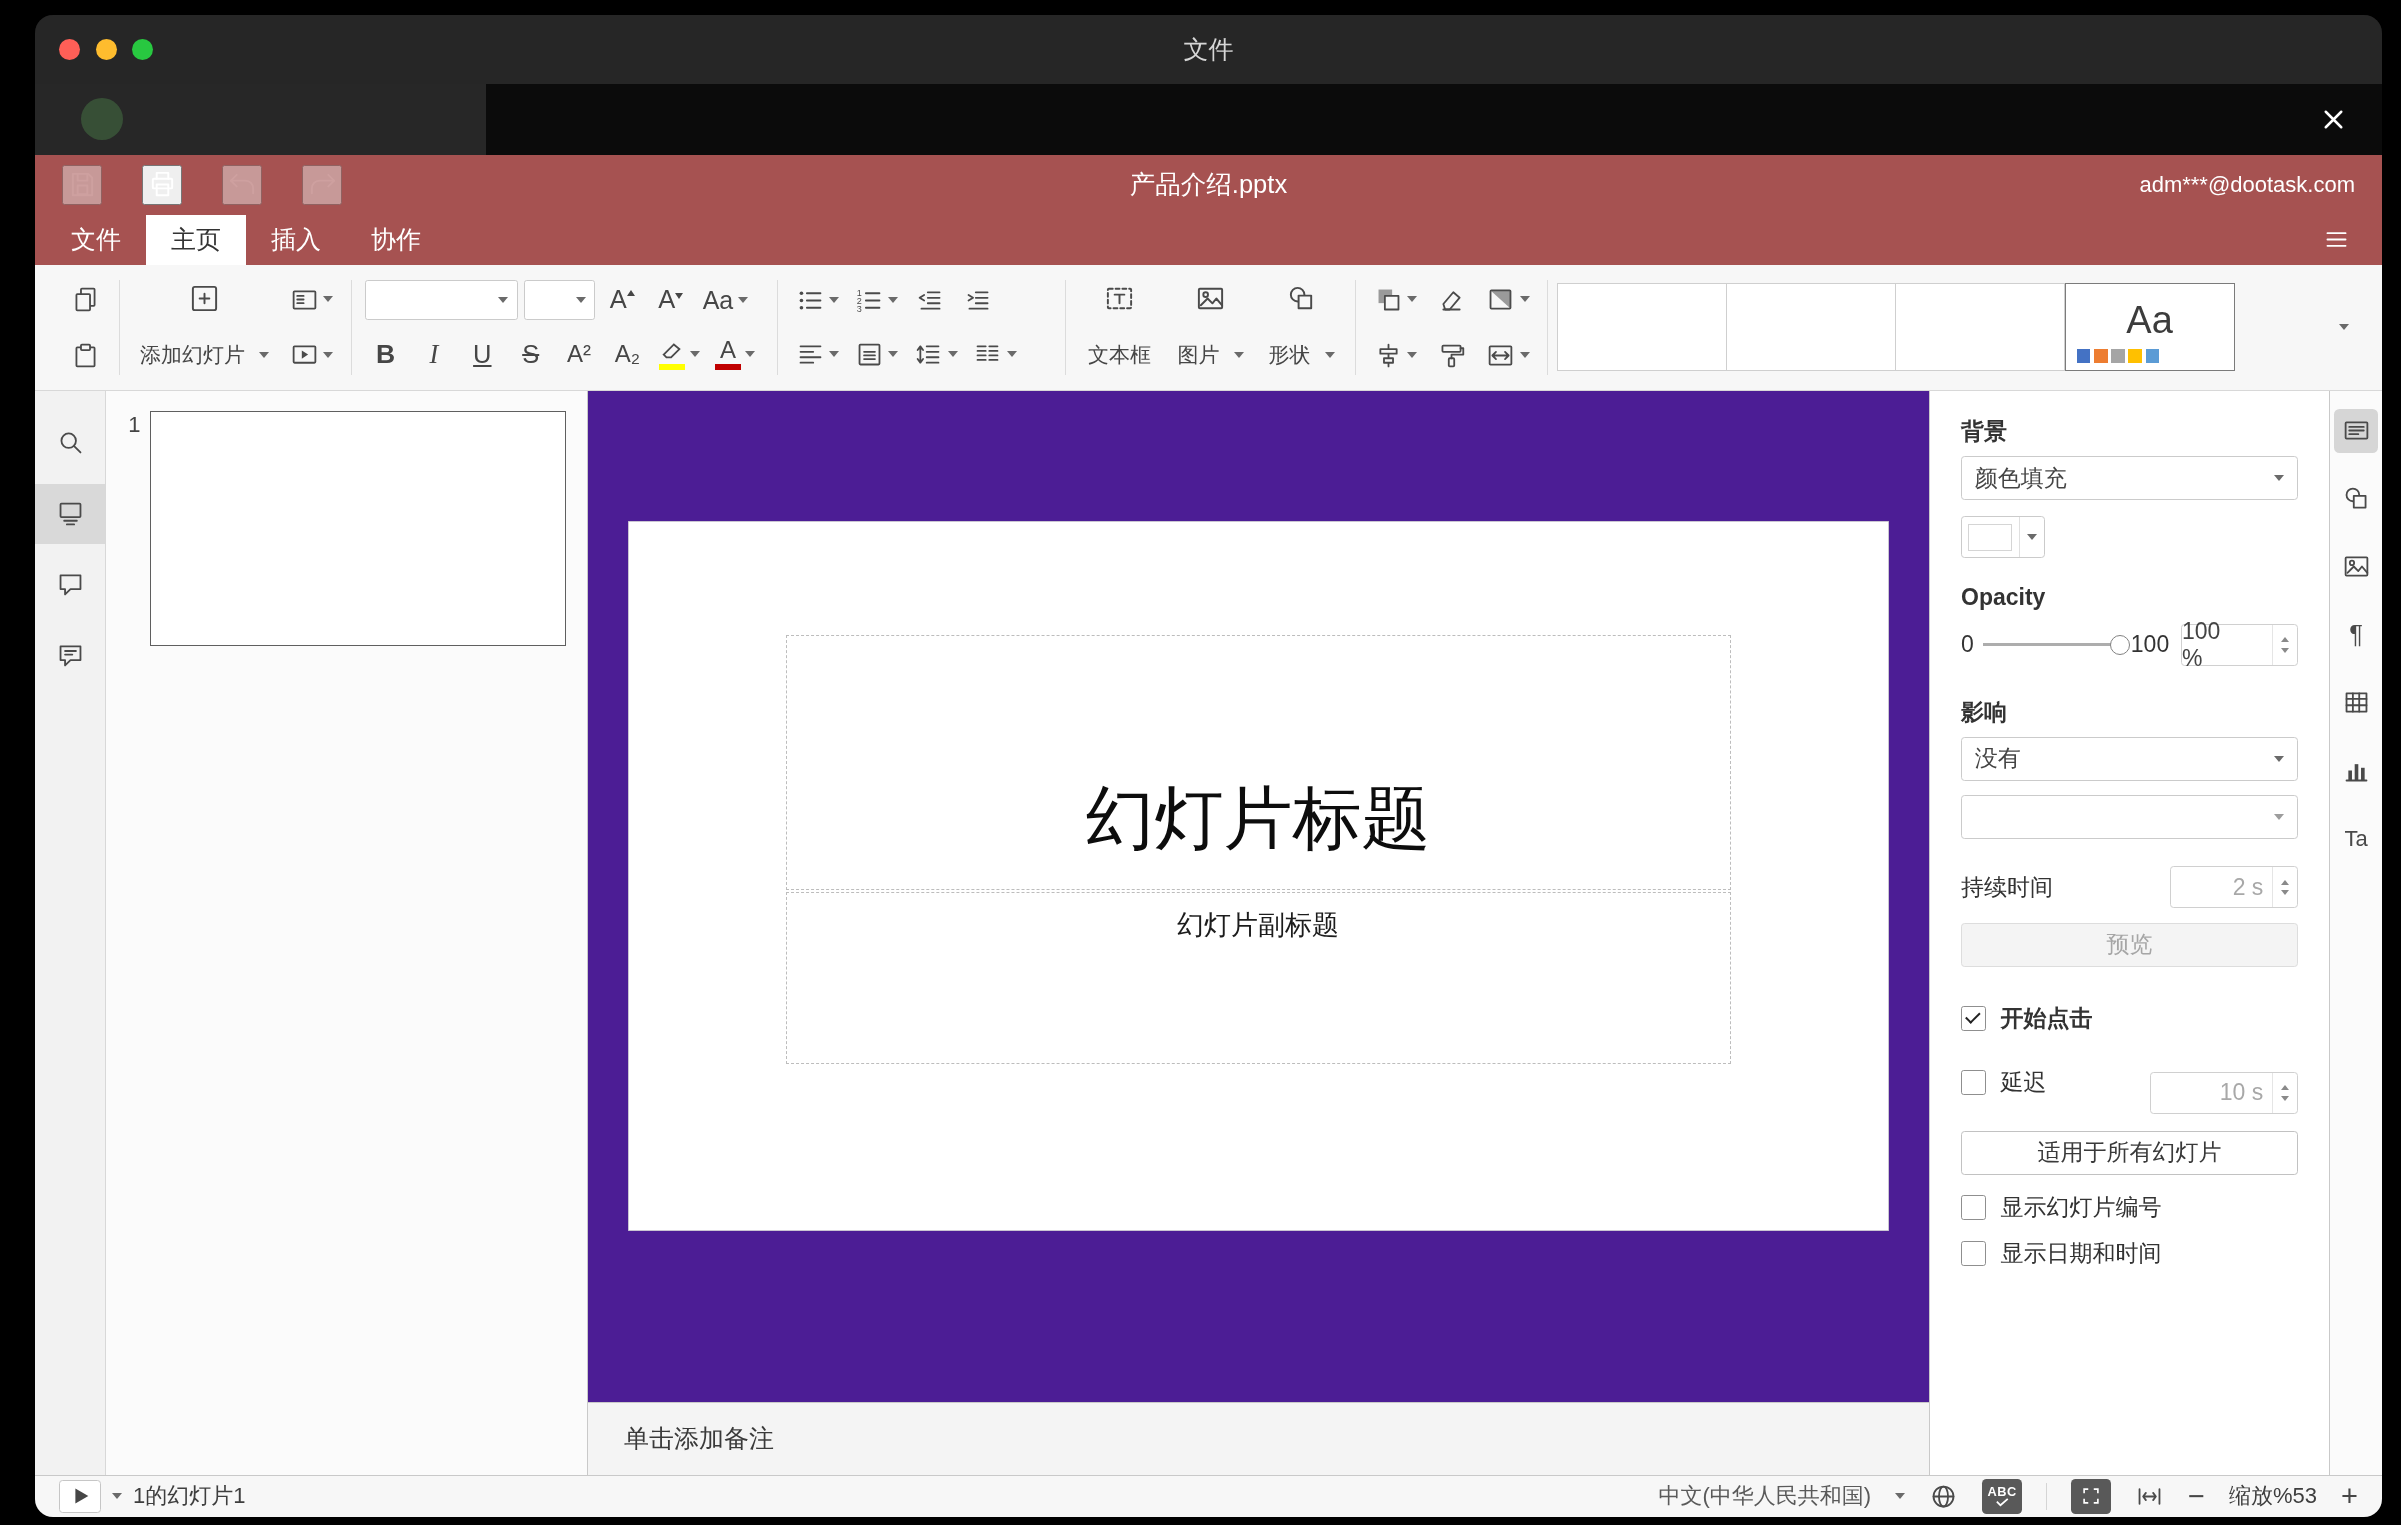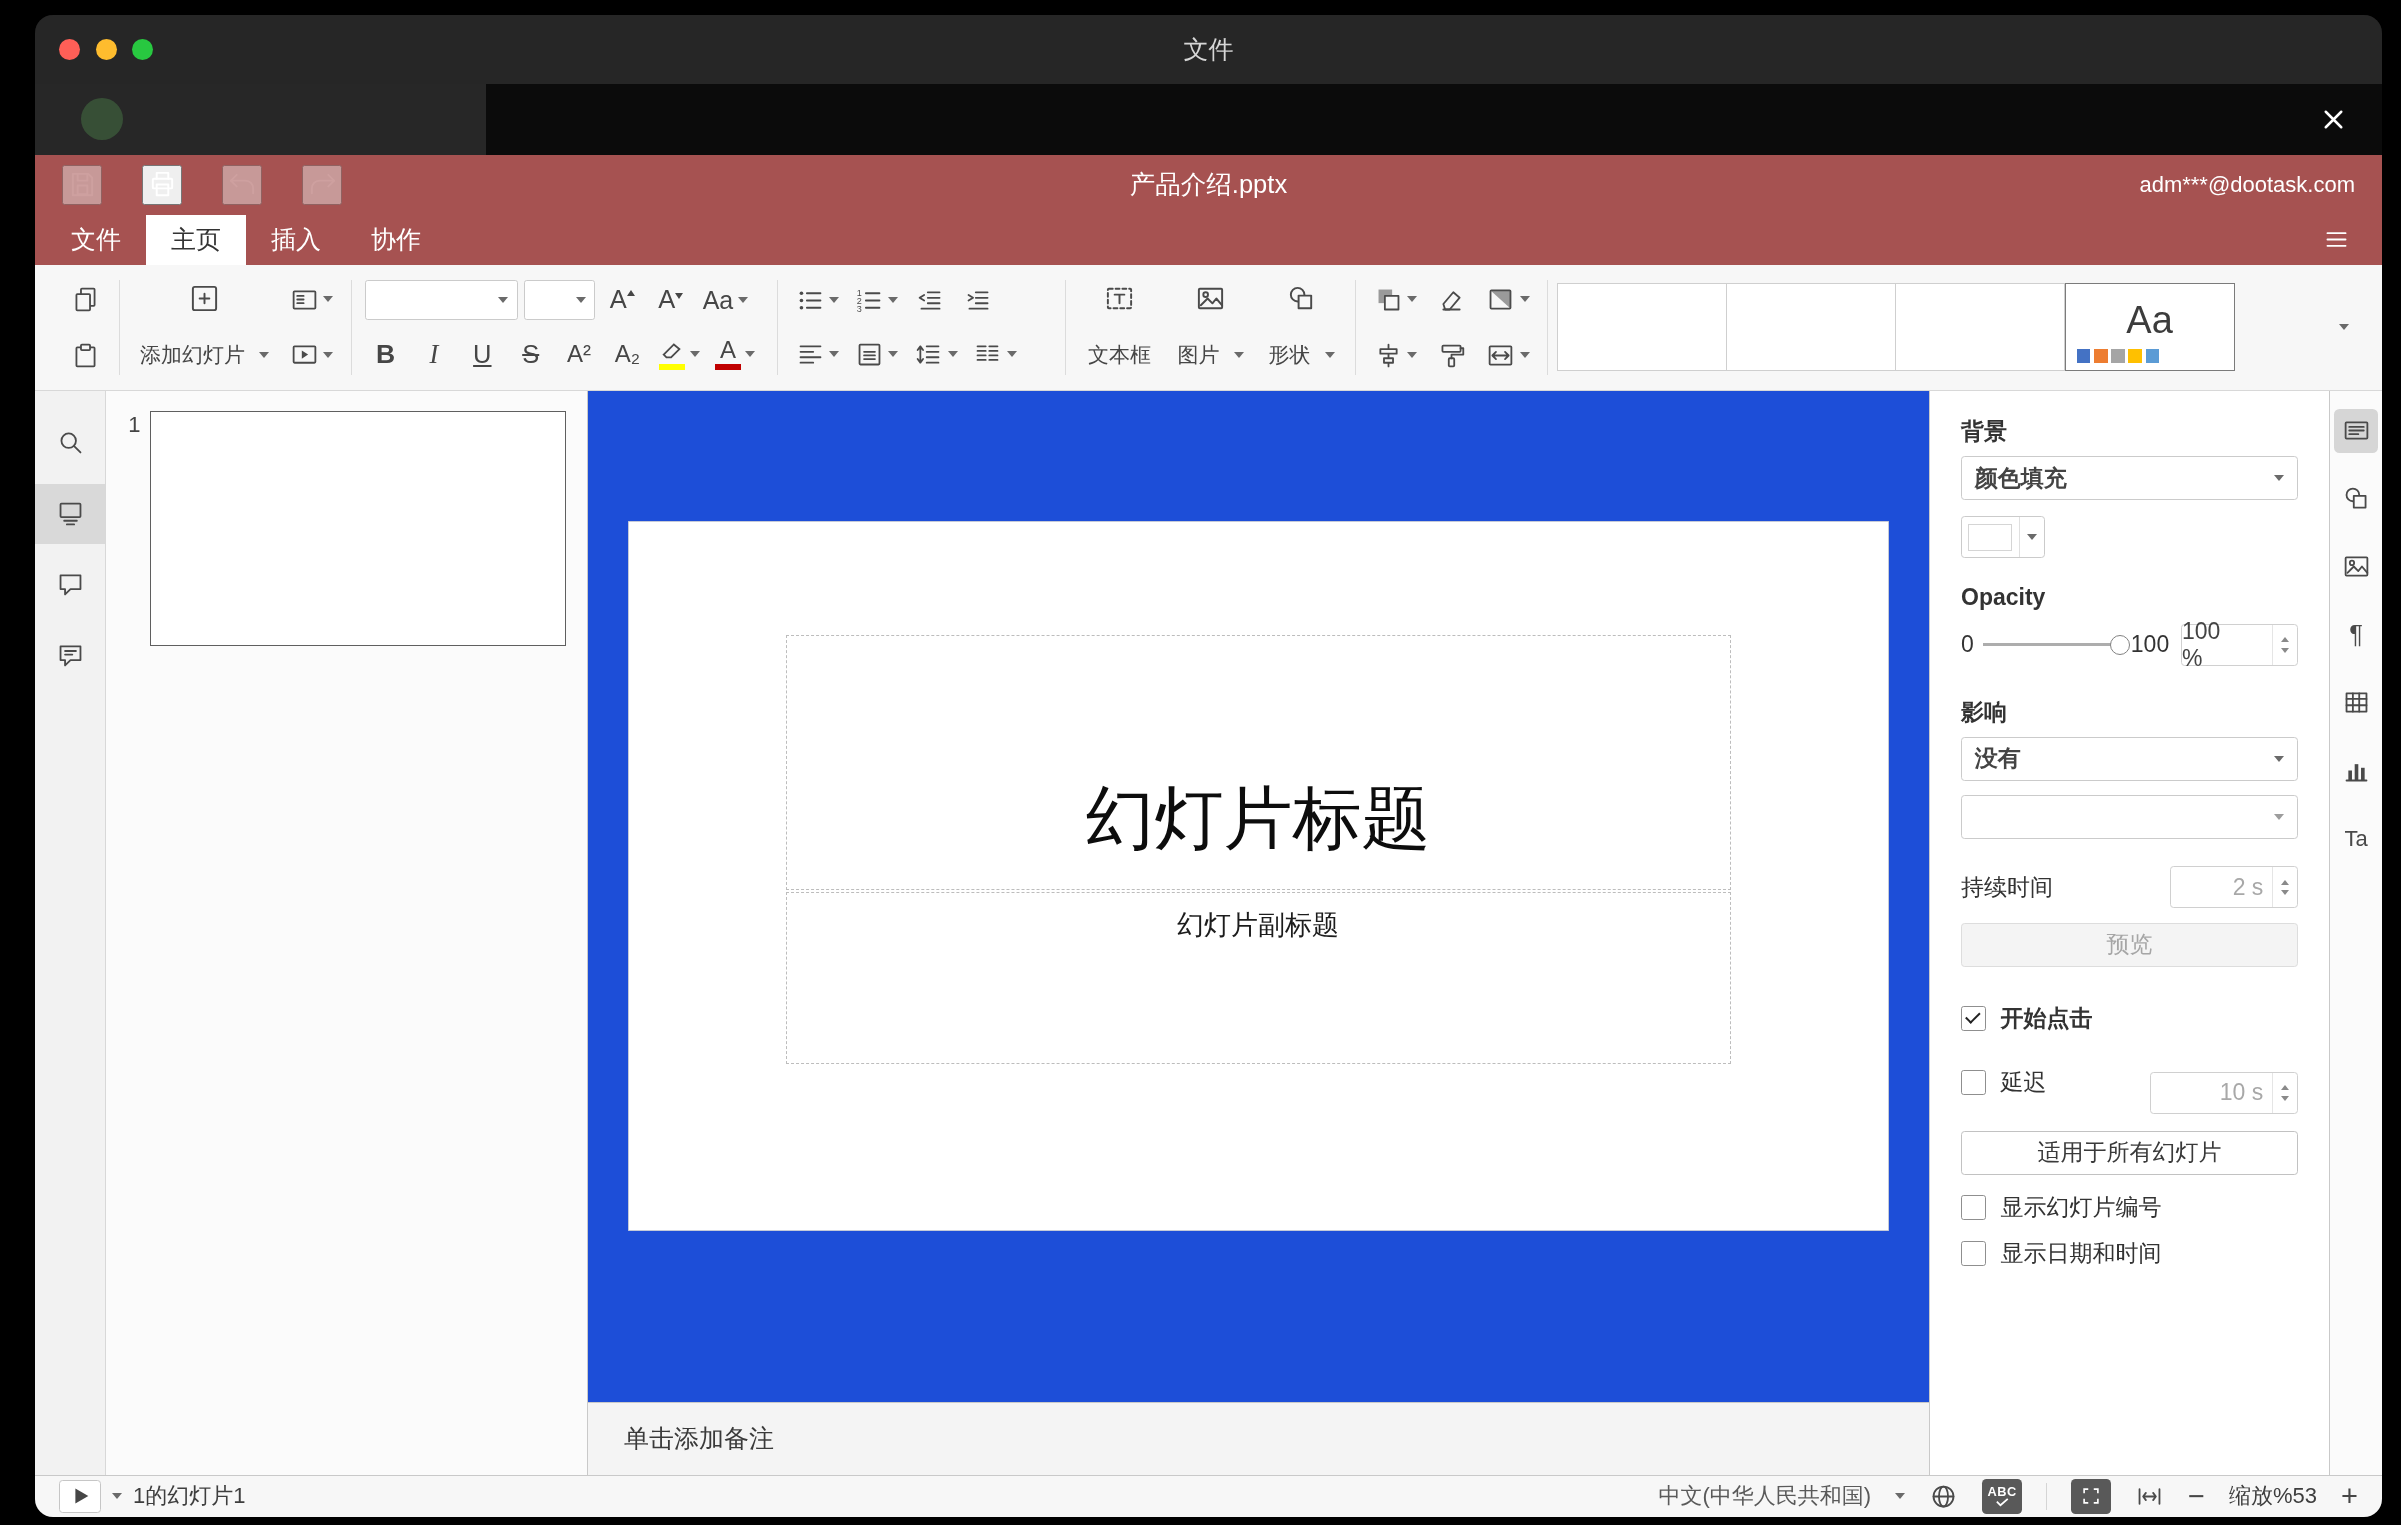--- a/index.html
+++ b/index.html
@@ -71,21 +71,21 @@
   .gallery-more { margin-left:auto; width:44px; height:88px; display:flex; align-items:center; justify-content:center; cursor:pointer; }
   
   .bodyrow { flex:1; display:flex; min-height:0; background:#e8e8e8; }
   .left-rail { width:71px; background:#f2f2f2; border-right:0.9px solid #d8d8d8; flex:none; padding-top:22px; display:flex; flex-direction:column; gap:11px; }
   .rail-item { height:60px; display:flex; align-items:center; justify-content:center; cursor:pointer; }
   .rail-item.selected { background:#d9d9d9; }
   .thumbs { width:482px; background:#fbfbfb; border-right:0.9px solid #c9c9c9; flex:none; padding:20px 0 0 14.6px; display:flex; align-items:flex-start; gap:9px; }
   .thumb-num { font-size:22px; color:#444; margin-top:1.8px; width:20px; text-align:right; }
   .thumb { width:416px; height:235px; background:#fff; border:1.8px solid #5f5f5f; cursor:pointer; }
   .canvas-col { flex:1; display:flex; flex-direction:column; min-width:0; }
-  .canvas { flex:1; position:relative; background:#1d4ed8; overflow:hidden; }
+  .canvas { flex:1; position:relative; background:#4c1d95; overflow:hidden; }
   .slide { position:absolute; left:50%; margin-left:-630px; top:131px; width:1259px; height:708px; background:#fff; box-shadow:0 0 0 0.9px #d9d9d9; }
   .ph { position:absolute; border:1.8px dashed #bdbdbd; display:flex; justify-content:center; }
   .ph-title { left:157px; top:113px; width:945px; height:255px; align-items:flex-end; padding-bottom:24px; }
   .ph-title span { font-size:69px; color:#0d0d0d; }
   .ph-subtitle { left:157px; top:370px; width:945px; height:172px; align-items:flex-start; padding-top:14.6px; }
   .ph-subtitle span { font-size:27px; color:#1c1c1c; }
   .notes { height:73px; flex:none; background:#f4f4f4; border-top:0.9px solid #c9c9c9; display:flex; align-items:center; padding-left:36px; font-size:25px; color:#3a3a3a;text-align:center; }
   
   .rp { width:400px; background:#fff; border-left:0.9px solid #c9c9c9; flex:none; padding:25.5px 31px 0; font-size:23px; overflow:hidden; }
   .rp-label { font-weight:bold; font-size:23px; color:#333; }
@@ -102,21 +102,21 @@
   .spin.disabled .val { color:#a8a8a8; }
   .spin .arrows { width:25.5px; border-left:0.9px solid #e5e5e5; display:flex; flex-direction:column; align-items:center; justify-content:center; gap:5.5px; }
   .arr-up { width:0;height:0;border-left:4.6px solid transparent;border-right:4.6px solid transparent;border-bottom:5.5px solid #8a8a8a; }
   .arr-dn { width:0;height:0;border-left:4.6px solid transparent;border-right:4.6px solid transparent;border-top:5.5px solid #8a8a8a; }
   .dur-row { display:flex; align-items:center; justify-content:space-between; margin-top:27px; }
   .rp-btn { width:100%; height:44px; border:0.9px solid #c2c2c2; border-radius:3.6px; background:#fff; font-size:23px; color:#3a3a3a; display:flex; align-items:center; justify-content:center; cursor:pointer; }
   .rp-btn.disabled { background:#f4f4f4; border-color:#dddddd; color:#a6a6a6; }
   .cb-row { display:flex; align-items:center; gap:14.6px; color:#333; cursor:pointer; }
   .cb { width:25px; height:25px; border:1.8px solid #8f8f8f; border-radius:2.7px; background:#fff; position:relative; flex:none; }
   .cb.checked::after { content:""; position:absolute; left:3.6px; top:4.6px; width:12px; height:6.4px; border-left:2.7px solid #222; border-bottom:2.7px solid #222; transform:rotate(-45deg); }
-  .mt10{margin-top:9px;font-weight:bold;} .mt16{margin-top:14.6px;} .mt18{margin-top:16.4px;} .mt28{margin-top:25.5px;} .mt34{margin-top:31px;} .mt36{margin-top:17px;} .mt20{margin-top:18px;} .mt42{margin-top:36px;font-weight:bold;}
+  .mt10{margin-top:9px;} .mt16{margin-top:14.6px;} .mt18{margin-top:16.4px;} .mt28{margin-top:25.5px;} .mt34{margin-top:31px;} .mt36{margin-top:17px;} .mt20{margin-top:18px;} .mt42{margin-top:36px;font-weight:bold;}
   
   .right-rail { width:53px; background:#fbfbfb; border-left:0.9px solid #c9c9c9; flex:none; padding-top:18px; display:flex; flex-direction:column; align-items:center; gap:24px; }
   .rr-item { width:44px; height:44px; display:flex; align-items:center; justify-content:center; border-radius:5.5px; cursor:pointer; color:#4a4a4a; }
   .rr-item.selected { background:#d6d6d6; }
   .rr-glyph { font-size:25.5px; color:#4a4a4a; }
   
   .statusbar { height:42px; background:#f7f7f7; border-top:0.9px solid #c9c9c9; display:flex; align-items:center; padding:0 24px; font-size:22px; color:#3e3e3e; flex:none; }
   .sb-left { display:flex; align-items:center; gap:11px; }
   .play-btn { width:42px; height:33px; border:0.9px solid #c6c6c6; border-radius:3.6px; background:#fff; display:flex; align-items:center; justify-content:center; cursor:pointer; }
   .sb-right { margin-left:auto; display:flex; align-items:center; gap:24px; }

